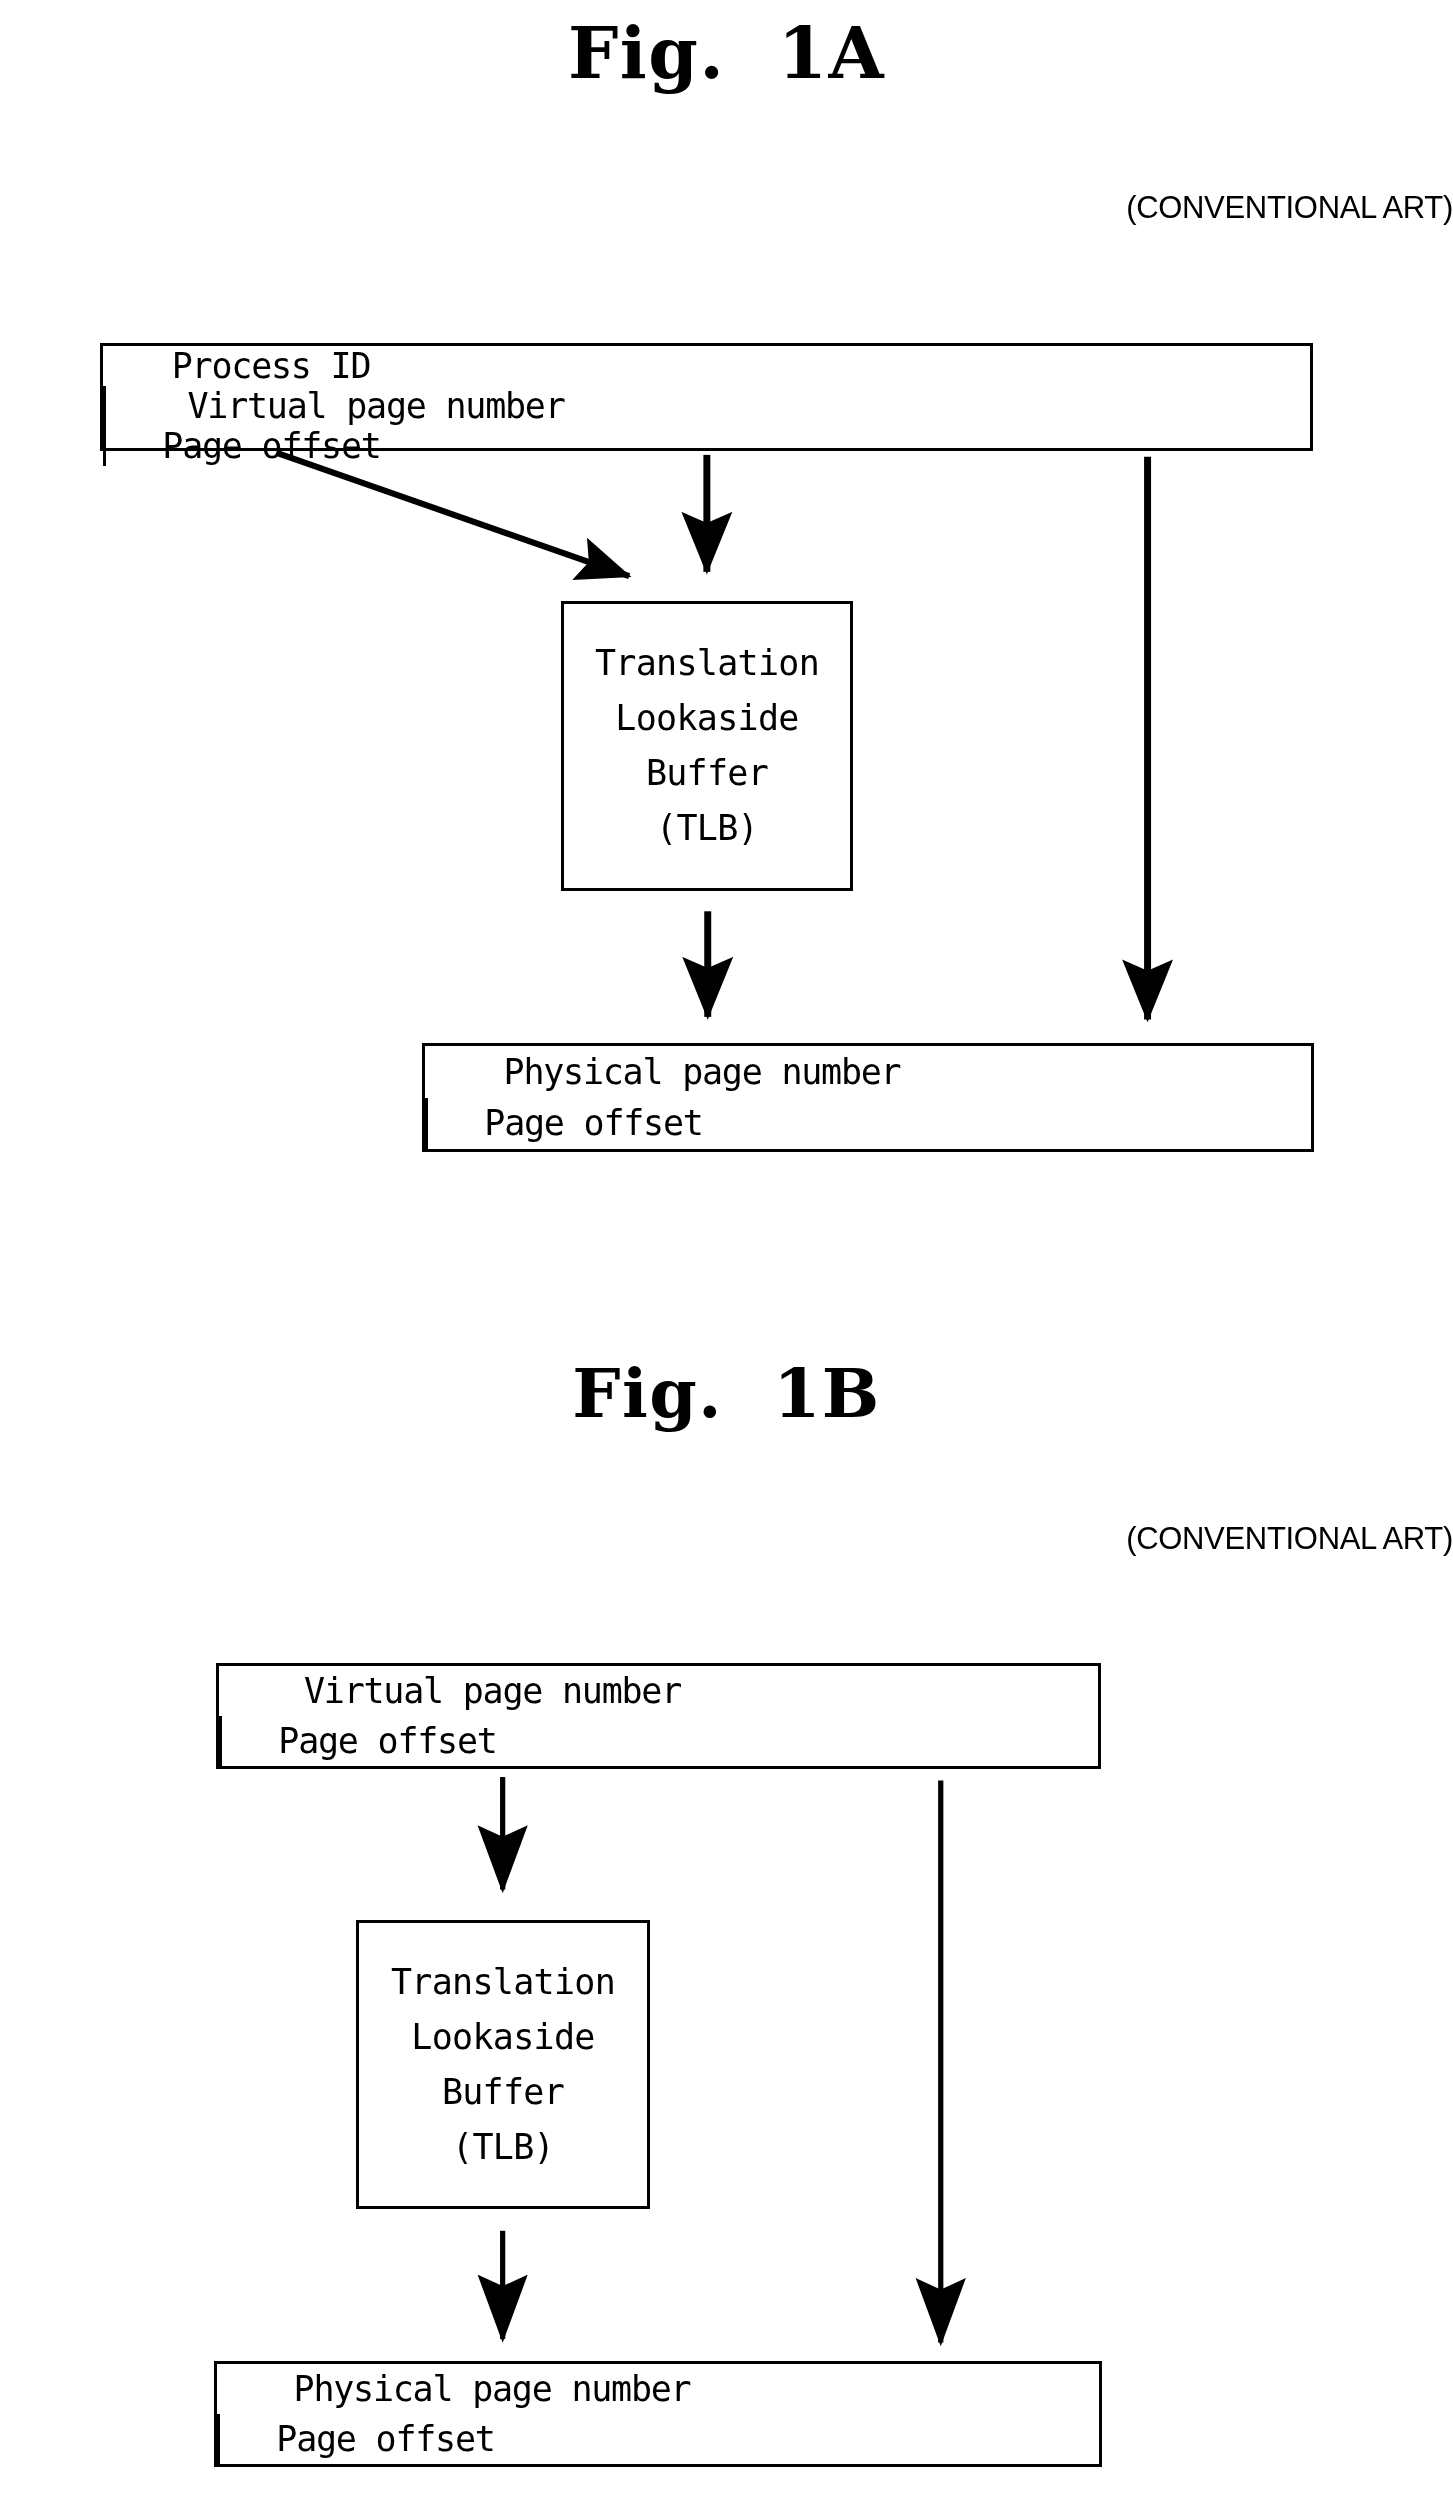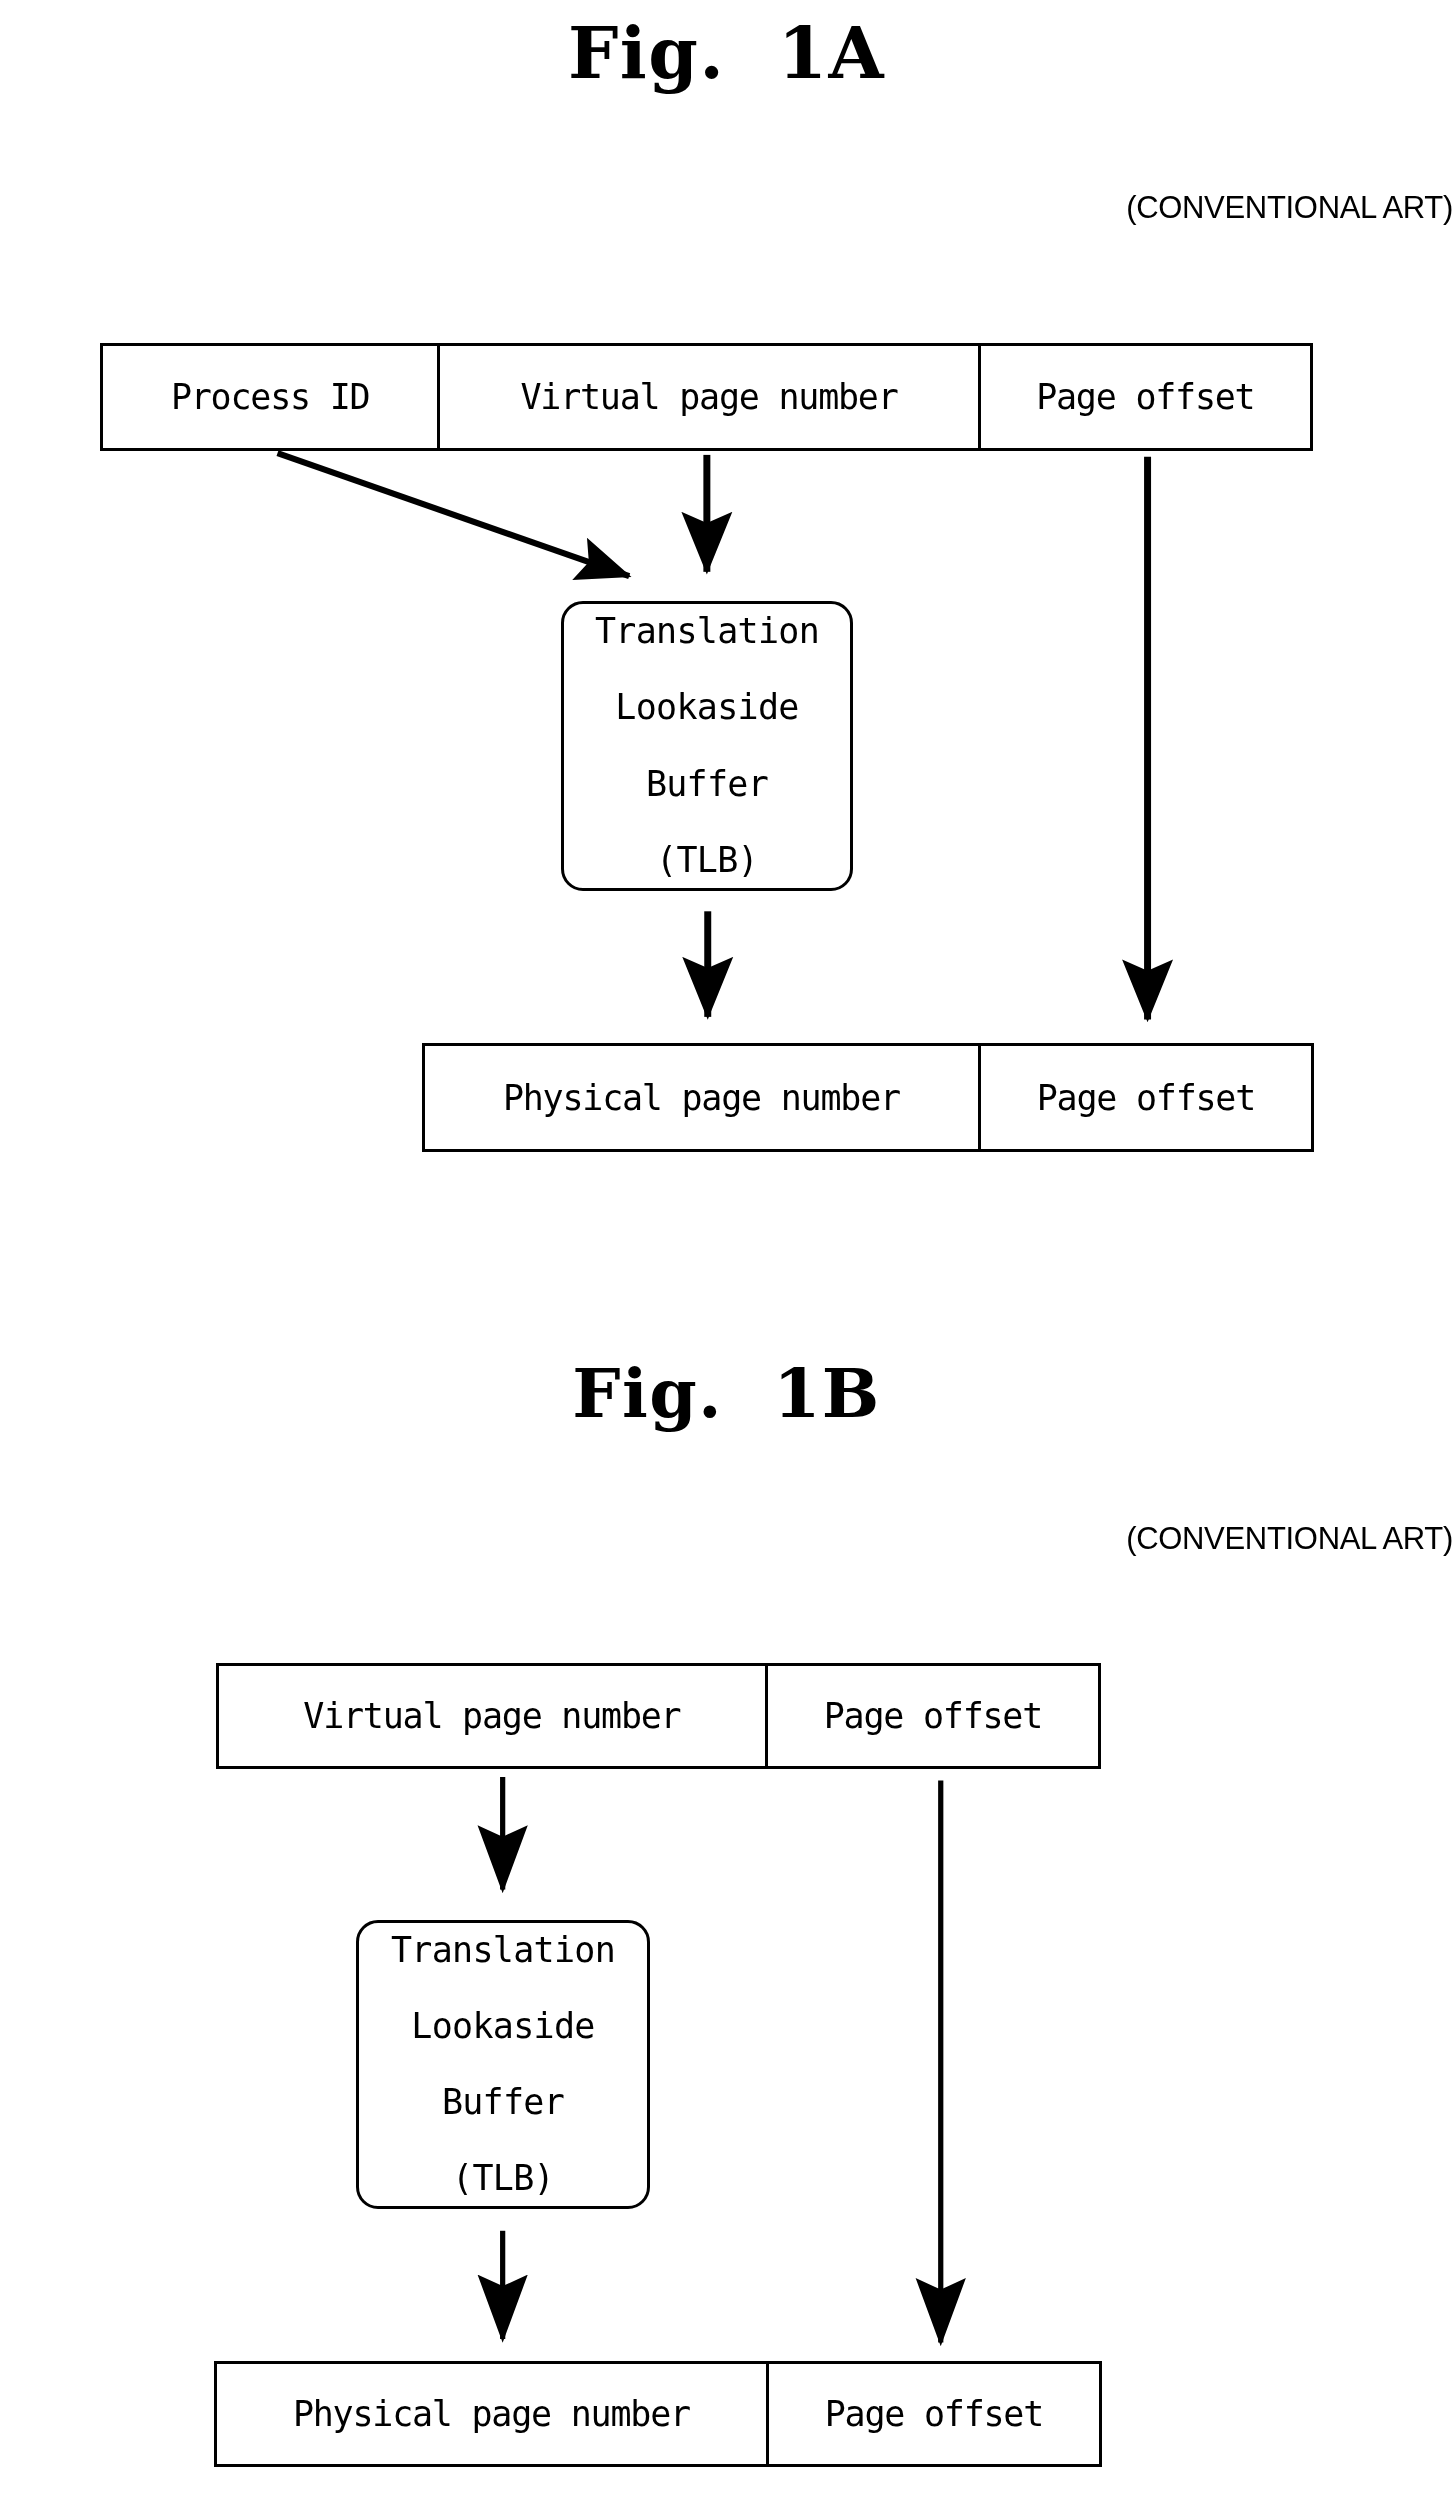--- a/index.html
+++ b/index.html
@@ -43,42 +43,41 @@
   }
   
   .box {
     position: absolute;
     box-sizing: border-box;
     border: 3.5px solid #000;
     background: #fff;
   }
   .row-box {
     display: flex;
-    flex-direction: row;
+    flex-direction: column;
   }
   .cell {
     box-sizing: border-box;
     display: flex;
     align-items: center;
     justify-content: center;
     height: 100%;
     font-family: "DejaVu Sans Mono", monospace;
     letter-spacing: -0.035em;
     white-space: nowrap;
     color: #000;
   }
   .cell + .cell {
     border-left: 3.5px solid #000;
   }
   .tlb-box {
     display: flex;
     flex-direction: column;
     align-items: center;
-    justify-content: space-between;
-    border-radius: 22px;
+    justify-content: center;
   }
   .tlb-line {
     font-family: "DejaVu Sans Mono", monospace;
     letter-spacing: -0.02em;
     white-space: nowrap;
     color: #000;
     text-align: center;
   }
   
   .arrow-layer {

